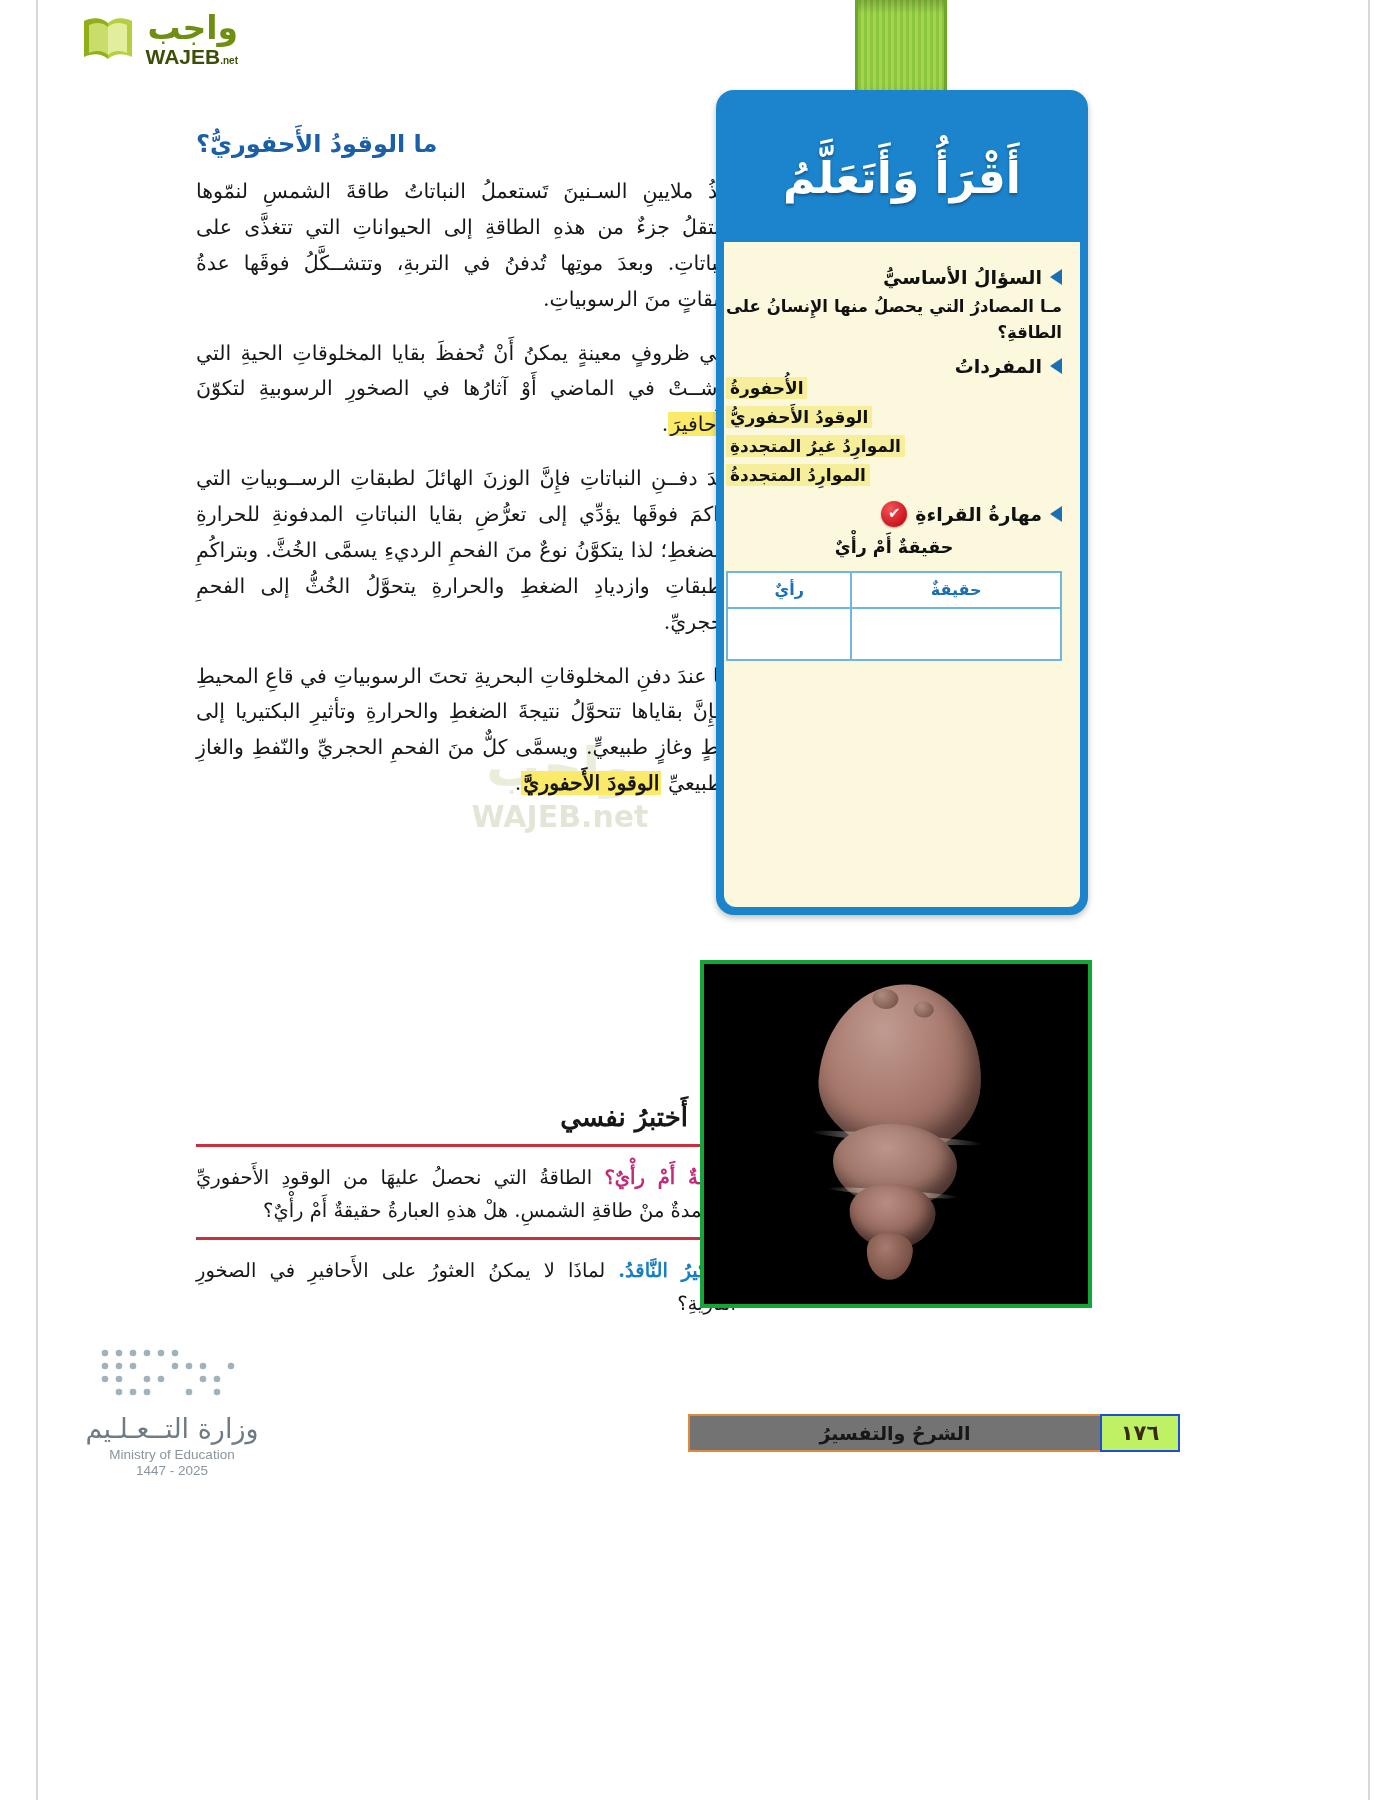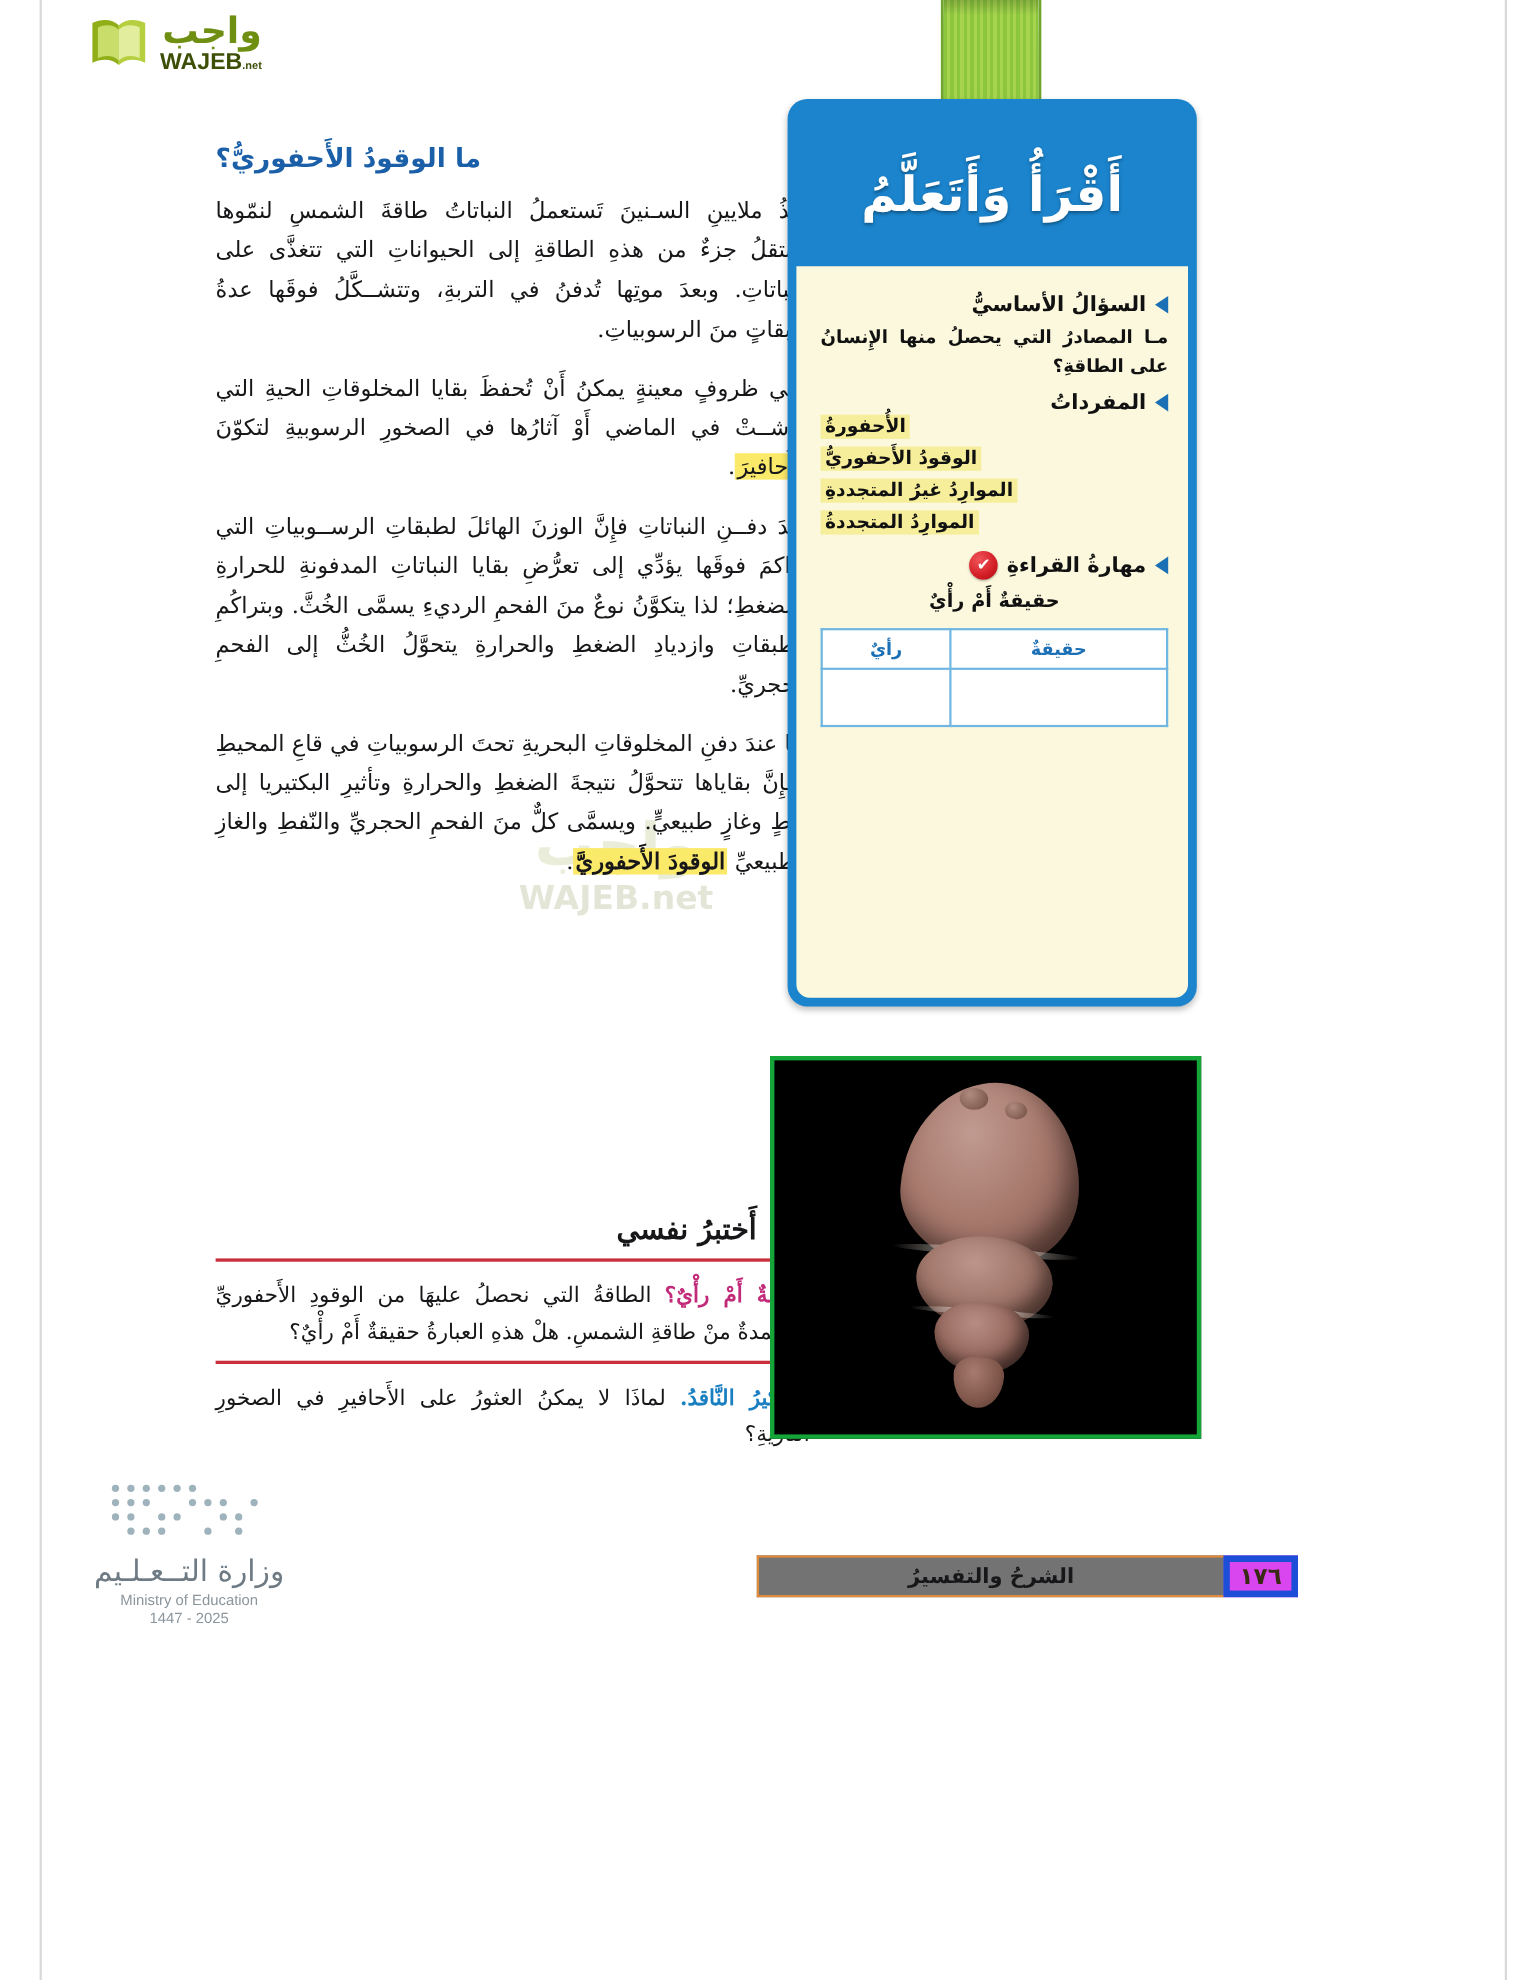--- a/index.html
+++ b/index.html
@@ -130,21 +130,21 @@
     text-shadow: 0 2px 3px rgba(0,0,0,.35);
     font-family: "DejaVu Sans", sans-serif;
     direction: rtl;
   }
   .card-body {
     position: absolute; left: 8px; top: 152px;
     width: 356px; height: 665px;
     background: #fbf8dd;
     border-radius: 0 0 12px 12px;
     direction: rtl;
-    padding: 16px 18px 10px 22px;
+    padding: 16px 18px 10px 2px;
   }
   .sec-head {
     display: flex; align-items: center; direction: rtl;
     justify-content: flex-start; gap: 8px; margin-top: 8px;
   }
   .tri {
     width: 0; height: 0;
     border-top: 8px solid transparent; border-bottom: 8px solid transparent;
     border-right: 12px solid #1b6fb5;
   }
@@ -252,21 +252,21 @@
     font-family: "Liberation Sans", sans-serif;
   }
 
   
   .footer {
     position: absolute; left: 688px; top: 1414px;
     width: 492px; height: 38px;
     display: flex; direction: rtl; align-items: stretch;
   }
   .foot-num {
-    width: 68px; border: 6px solid #1d4ed8; background: #d946ef;
+    width: 80px; border: 2px solid #1d4ed8; background: #bef264;
     display: flex; align-items: center; justify-content: center;
     font-size: 21px; font-weight: bold; color: #3a2a14;
     font-family: "DejaVu Sans", sans-serif;
   }
   .foot-label {
     flex: 1; border: 2px solid #e08a3c; border-right: none;
     background: #737373;
     display: flex; align-items: center; justify-content: center;
     font-size: 19px; font-weight: bold; color: #17171a;
     font-family: "DejaVu Sans", sans-serif;

